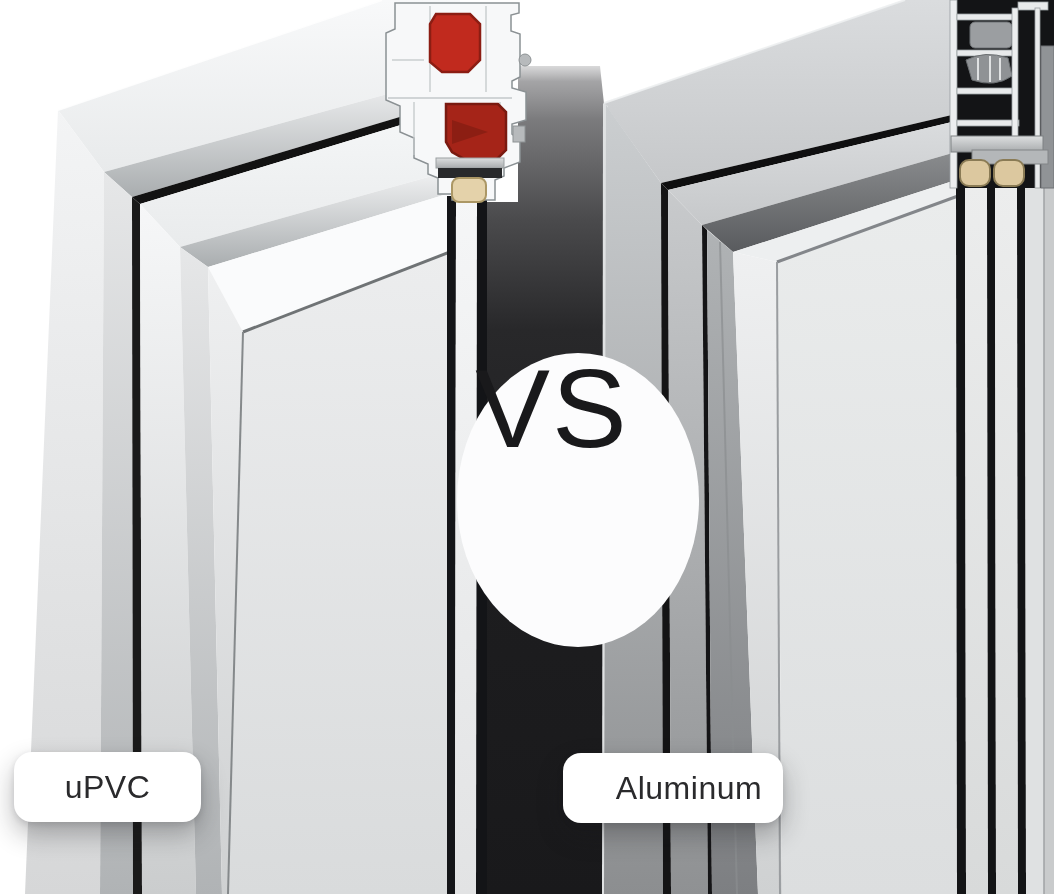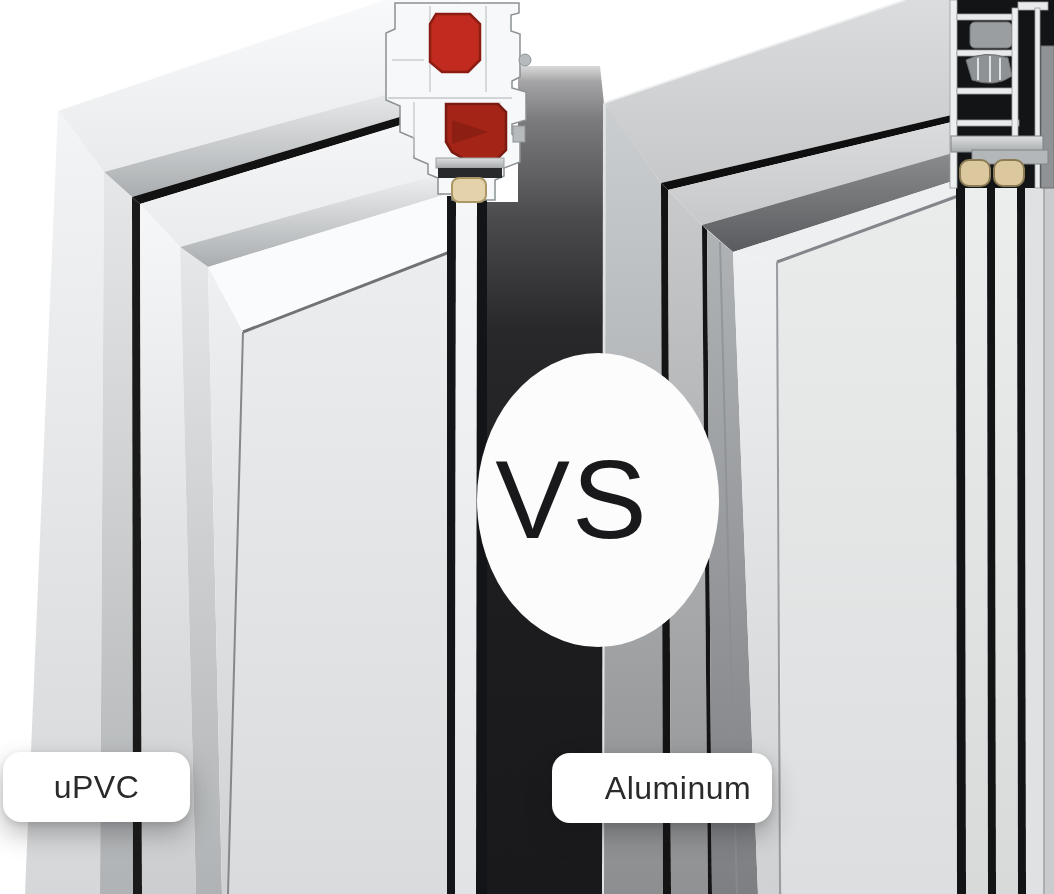--- a/index.html
+++ b/index.html
@@ -5,27 +5,28 @@
   html,body{margin:0;padding:0;}
   body{font-family:"Liberation Sans","DejaVu Sans",sans-serif;background:#ffffff;}
   .stage{position:relative;width:1054px;height:894px;overflow:hidden;background:var(--page-bg,#ffffff);}
   .stage svg{position:absolute;left:0;top:0;display:block;}
   .pill{
     position:absolute;height:70px;border-radius:18px;
     background:var(--label-bg,#ffffff);
     display:flex;align-items:center;justify-content:center;
     font-size:32px;font-weight:500;letter-spacing:.5px;color:var(--label-text,#2a2a2c);
     box-shadow:0 12px 26px rgba(25,25,30,.30),0 2px 6px rgba(25,25,30,.12);
+    margin-left:11px;
   }
   .pill-upvc{left:3px;top:752px;width:187px;}
   .pill-alu{left:552px;top:753px;width:188px;padding-left:32px;}
   .vs-badge{
-    position:absolute;left:477px;top:353px;width:242px;height:294px;border-radius:50%;
+    position:absolute;left:457px;top:353px;width:242px;height:294px;border-radius:50%;
     background:var(--vs-bg,#fcfcfd);
-    display:flex;align-items:center;justify-content:center;
+    display:flex;align-items:flex-start;justify-content:center;
   }
   .vs-badge span{
     transform:translateX(-26px);
     font-size:112px;font-weight:300;letter-spacing:2px;line-height:1;
     color:var(--vs-text,#19191b);
   }
 </style>
 </head>
 <body>
 

